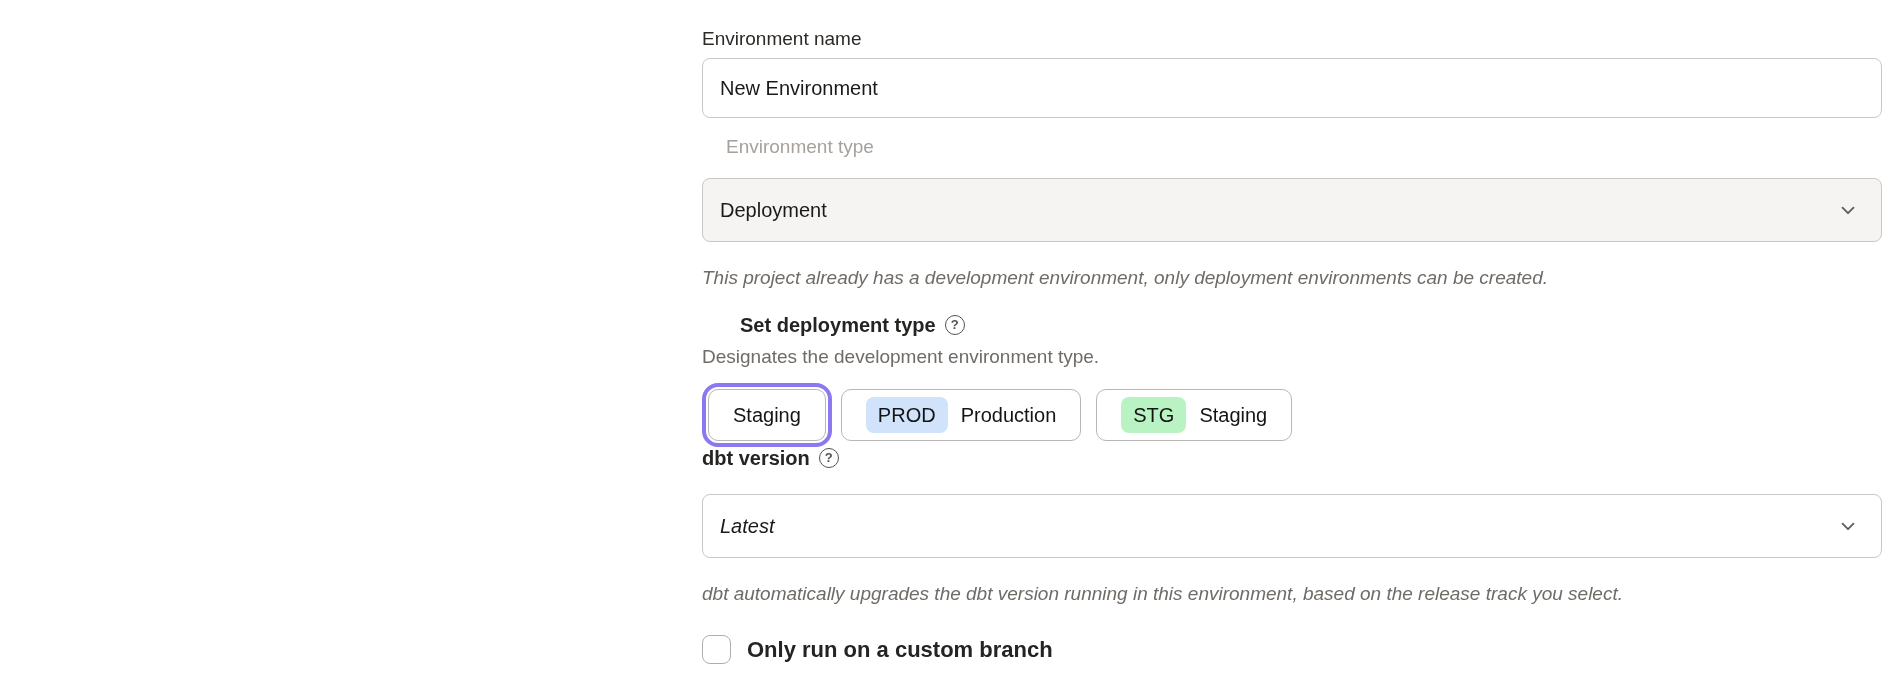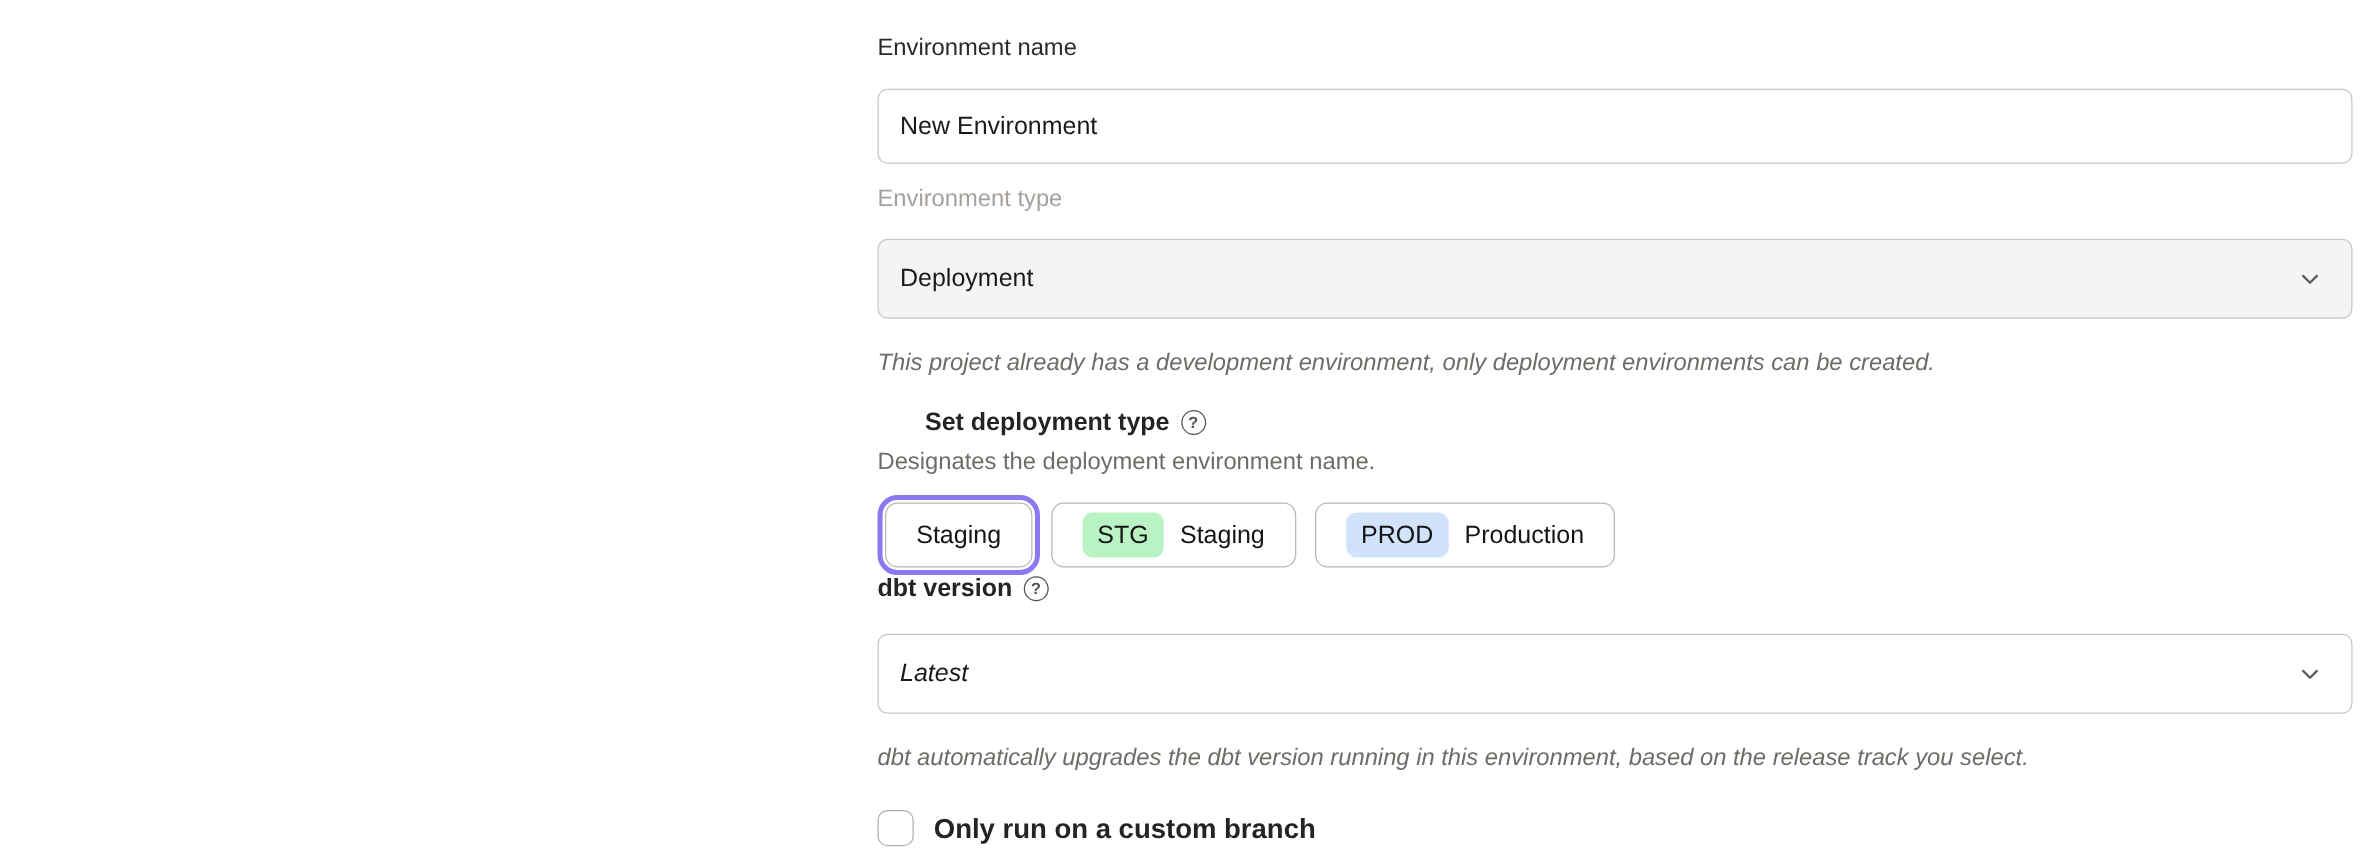--- a/index.html
+++ b/index.html
@@ -9,26 +9,26 @@
 
   
   .left-head { position: absolute; left: 27px; top: 24px; width: 560px; }
   .page-title { font-size: 31px; font-weight: 700; color: #1c1a18; letter-spacing: 0.2px; }
   .page-subtitle { margin-top: 14px; font-size: 19px; color: #6f6b67; }
 
   
   .form-col { position: absolute; left: 702px; top: 28px; width: 1180px; }
 
   .field-label { font-size: 19px; font-weight: 500; color: #2d2a27; line-height: 22px; }
-  .field-label.disabled { color: #a6a19c; }
+  .field-label.disabled { color: #a6a19c; margin-left: 24px; }
   .section-label { display: flex; align-items: center; gap: 9px; font-size: 20px; font-weight: 700; color: #262422; line-height: 24px; }
   .helper-text { font-size: 19px; color: #6f6b67; line-height: 23px; }
 
   .text-input {
-    display: block; width: 100%; height: 60px; margin-top: 21px;
+    display: block; width: 100%; height: 60px; margin-top: 8px;
     border: 1px solid #c9c7c5; border-radius: 8px; background: #fff;
     padding: 0 17px; font-family: "Liberation Sans", sans-serif;
     font-size: 20px; color: #1a1a1a; outline: none;
   }
 
   .select-box {
     position: relative; display: flex; align-items: center;
     width: 100%; height: 64px; margin-top: 20px;
     border: 1px solid #c9c7c5; border-radius: 8px; background: #fff;
     padding: 0 17px; font-size: 20px; color: #1a1a1a; cursor: pointer;
@@ -86,33 +86,33 @@
             <path d="M6 9.5l6 6 6-6" stroke="#5f5c59" stroke-width="2" fill="none" stroke-linecap="round" stroke-linejoin="round"></path>
           </svg>
       </span>
     </div>
     <div class="helper-text mt10">This project already has a development environment, only deployment environments can be created.</div>
 
     <div class="section-label mt24">
       <span>Set deployment type</span>
       <span class="help-circle">?</span>
     </div>
-    <div class="helper-text mt8">Designates the deployment environment name.</div>
+    <div class="helper-text mt8">Designates the development environment type.</div>
 
     <div class="btn-row">
       <button class="type-btn selected">
         <span>Staging</span>
       </button>
       <button class="type-btn">
+        <span class="badge prod">PROD</span>
+        <span>Production</span>
+      </button>
+      <button class="type-btn">
         <span class="badge stg">STG</span>
         <span>Staging</span>
-      </button>
-      <button class="type-btn">
-        <span class="badge prod">PROD</span>
-        <span>Production</span>
       </button>
     </div>
 
     <div class="section-label mt26">
       <span>dbt version</span>
       <span class="help-circle">?</span>
     </div>
     <div class="select-box mt10">
       <span>Latest</span>
       <span class="chev">

